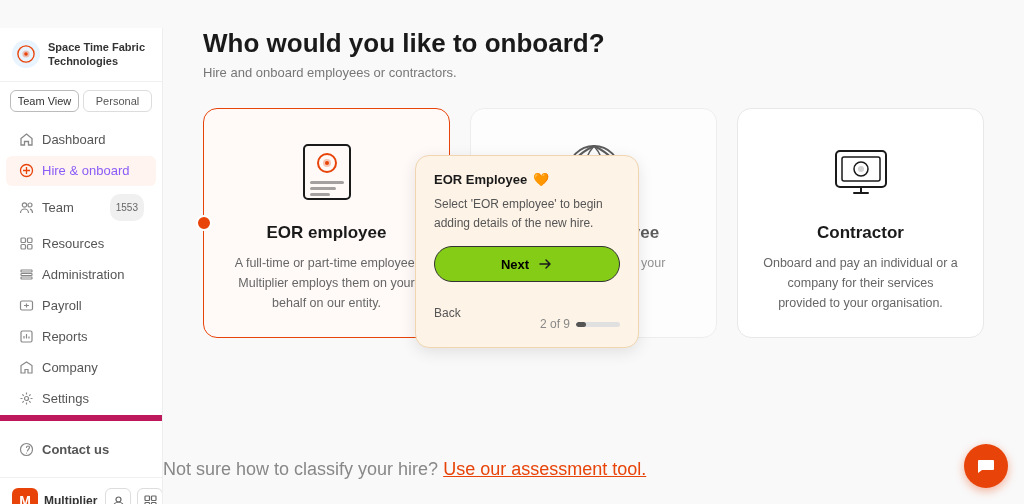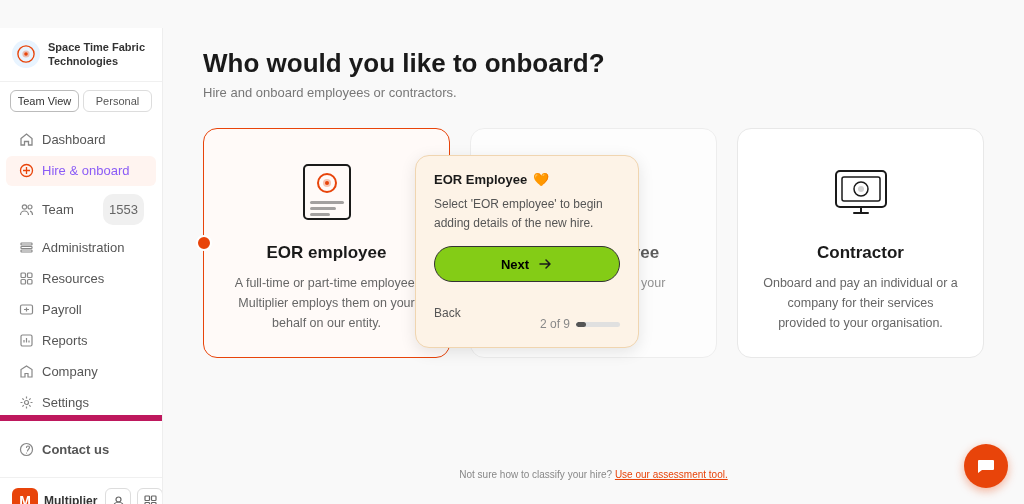--- a/index.html
+++ b/index.html
@@ -88,21 +88,21 @@
     .nav-item .nav-icon {
       width: 16px;
       height: 16px;
       display: flex; align-items: center; justify-content: center;
       flex-shrink: 0;
     }
     .nav-item .badge {
       margin-left: auto;
       background: #f0f0f0;
       border-radius: 10px;
-      font-size: 13px;
+      font-size: 10px;
       padding: 8px 6px;
       color: #666;
     }
 
     .sidebar-bottom {
       border-top: 6px solid #be185d;
       padding: 12px 0;
       font-weight: bold;
     }
 
@@ -138,21 +138,21 @@
       background: #fff;
       display: flex; align-items: center; justify-content: center;
       cursor: pointer;
       color: #666;
       font-size: 12px;
     }
 
     
     .main-content {
       flex: 1;
-      padding: 48px 40px;
+      padding: 28px 40px;
       position: relative;
       overflow: hidden;
     }
     .page-title {
       font-size: 26px;
       font-weight: 700;
       color: #1a1a1a;
       margin-bottom: 6px;
     }
     .page-subtitle {
@@ -289,22 +289,22 @@
       border-radius: 50%;
       border: 2px solid #fff;
       z-index: 11;
     }
 
     
     .bottom-note {
       position: absolute;
       bottom: 24px;
       left: 0; right: 0;
-      text-align: center;
-      font-size: 10px;
+      text-align: left;
+      font-size: 18px;
       color: #888;
     }
     .bottom-note a {
       color: #e8440a;
       text-decoration: underline;
     }
 
     
     .chat-btn {
       position: absolute;
@@ -376,38 +376,38 @@
             <path d="M13.5 13c0-1.9-1.1-3.5-2.5-3.8" stroke="#888" stroke-width="1.2"></path>
           </svg>
       </span>
       <span>Team</span>
       <span class="badge">1553</span>
     </div>
 
     <div class="nav-item">
       <span class="nav-icon">
         <svg width="15" height="15" viewBox="0 0 15 15" fill="none">
-            <rect x="2" y="3" width="11" height="2" rx="0.5" stroke="#888" stroke-width="1.2"></rect>
-            <rect x="2" y="6.5" width="11" height="2" rx="0.5" stroke="#888" stroke-width="1.2"></rect>
-            <rect x="2" y="10" width="11" height="2" rx="0.5" stroke="#888" stroke-width="1.2"></rect>
-          </svg>
-      </span>
-      <span>Administration</span>
-    </div>
-
-    <div class="nav-item">
-      <span class="nav-icon">
-        <svg width="15" height="15" viewBox="0 0 15 15" fill="none">
             <rect x="2" y="2" width="4.5" height="4.5" rx="1" stroke="#888" stroke-width="1.2"></rect>
             <rect x="8.5" y="2" width="4.5" height="4.5" rx="1" stroke="#888" stroke-width="1.2"></rect>
             <rect x="2" y="8.5" width="4.5" height="4.5" rx="1" stroke="#888" stroke-width="1.2"></rect>
             <rect x="8.5" y="8.5" width="4.5" height="4.5" rx="1" stroke="#888" stroke-width="1.2"></rect>
           </svg>
       </span>
       <span>Resources</span>
+    </div>
+
+    <div class="nav-item">
+      <span class="nav-icon">
+        <svg width="15" height="15" viewBox="0 0 15 15" fill="none">
+            <rect x="2" y="3" width="11" height="2" rx="0.5" stroke="#888" stroke-width="1.2"></rect>
+            <rect x="2" y="6.5" width="11" height="2" rx="0.5" stroke="#888" stroke-width="1.2"></rect>
+            <rect x="2" y="10" width="11" height="2" rx="0.5" stroke="#888" stroke-width="1.2"></rect>
+          </svg>
+      </span>
+      <span>Administration</span>
     </div>
 
     <div class="nav-item">
       <span class="nav-icon">
         <svg width="15" height="15" viewBox="0 0 15 15" fill="none">
             <rect x="1.5" y="3" width="12" height="9" rx="1.5" stroke="#888" stroke-width="1.2"></rect>
             <path d="M5 7.5h5M7.5 5.5v4" stroke="#888" stroke-width="1.2"></path>
           </svg>
       </span>
       <span>Payroll</span>

